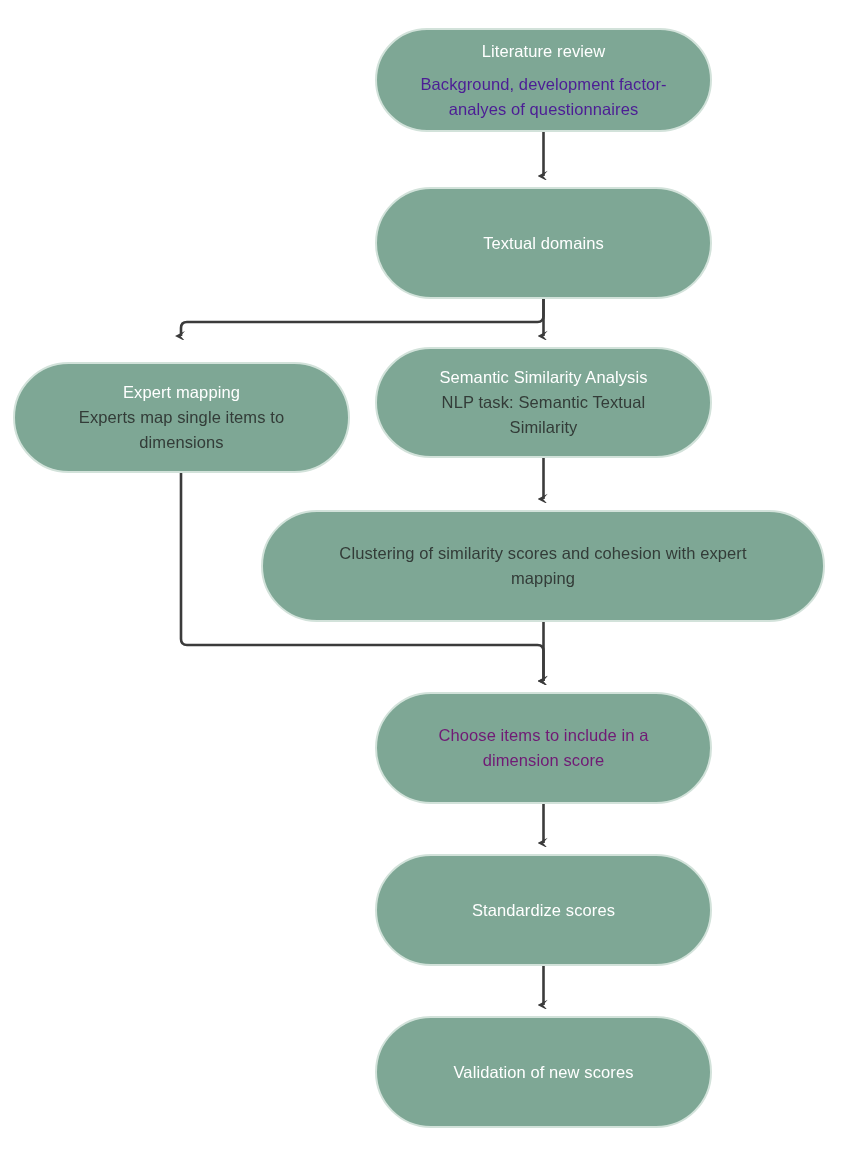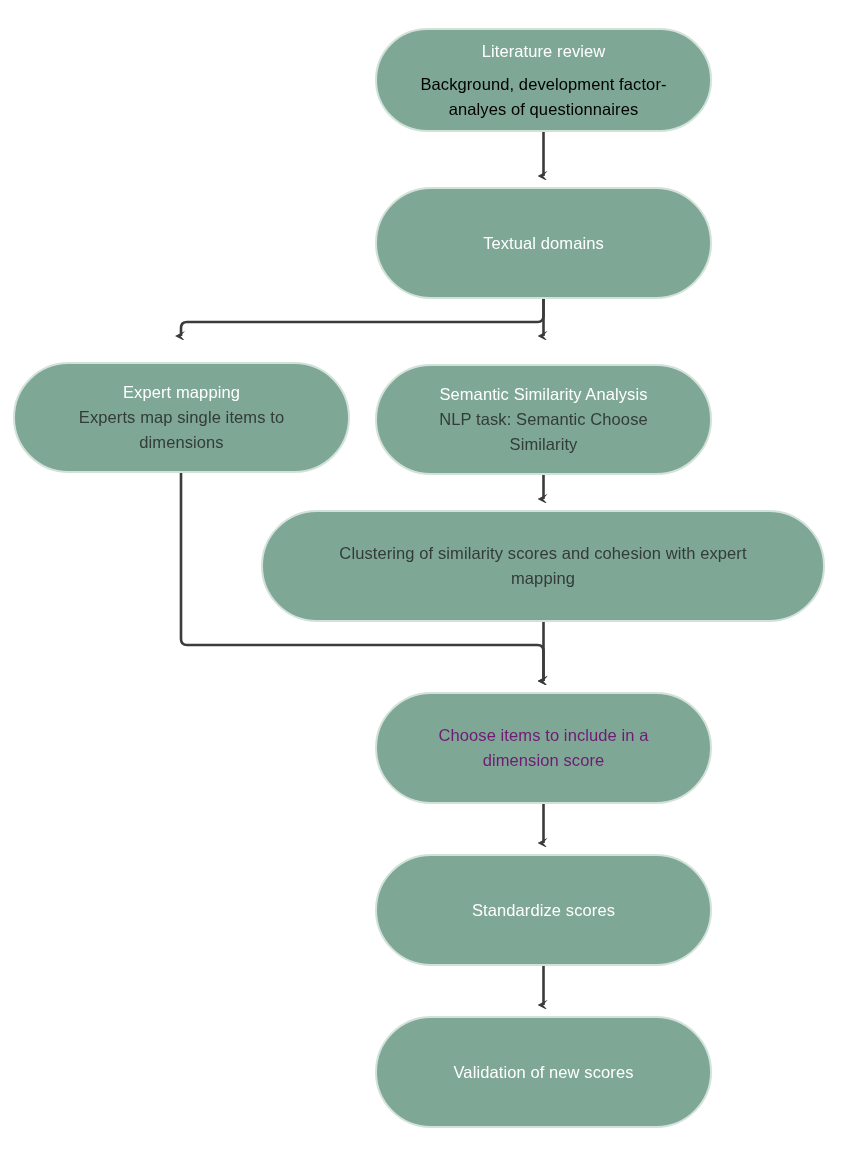--- a/index.html
+++ b/index.html
@@ -84,38 +84,38 @@
       <path d="M 543.5 622 L 543.5 681" marker-end="url(#arrowhead)"></path>
 
       <path d="M 543.5 804 L 543.5 843" marker-end="url(#arrowhead)"></path>
 
       <path d="M 543.5 966 L 543.5 1005" marker-end="url(#arrowhead)"></path>
     </g>
   </svg>
 
   <div class="node" style="left: 375px; top: 28px; width: 337px; height: 104px; background: rgb(126, 167, 149); border-color: rgb(210, 226, 218);">
     <div class="node-title" style="color: rgb(255, 255, 255);">Literature review</div>
-    <div class="node-subtitle" style="color: #000000; margin-top: 8px;">Background, development factor-
+    <div class="node-subtitle" style="color: #4c1d95; margin-top: 8px;">Background, development factor-
 analyes of questionnaires</div>
   </div>
 
   <div class="node" style="left: 375px; top: 187px; width: 337px; height: 112px; background: rgb(126, 167, 149); border-color: rgb(210, 226, 218);">
     <div class="node-title" style="color: rgb(255, 255, 255);">Textual domains</div>
 
   </div>
 
   <div class="node" style="left: 13px; top: 362px; width: 337px; height: 111px; background: rgb(126, 167, 149); border-color: rgb(210, 226, 218);">
     <div class="node-title" style="color: rgb(255, 255, 255);">Expert mapping</div>
     <div class="node-subtitle" style="color: rgb(51, 60, 56);">Experts map single items to
 dimensions</div>
   </div>
 
-  <div class="node" style="left: 375px; top: 364px; width: 337px; height: 111px; background: rgb(126, 167, 149); border-color: rgb(210, 226, 218);">
+  <div class="node" style="left: 375px; top: 347px; width: 337px; height: 111px; background: rgb(126, 167, 149); border-color: rgb(210, 226, 218);">
     <div class="node-title" style="color: rgb(255, 255, 255);">Semantic Similarity Analysis</div>
-    <div class="node-subtitle" style="color: rgb(51, 60, 56);">NLP task: Semantic Choose
+    <div class="node-subtitle" style="color: rgb(51, 60, 56);">NLP task: Semantic Textual
 Similarity</div>
   </div>
 
   <div class="node" style="left: 261px; top: 510px; width: 564px; height: 112px; background: rgb(126, 167, 149); border-color: rgb(210, 226, 218);">
     <div class="node-subtitle" style="color: rgb(51, 60, 56);">Clustering of similarity scores and cohesion with expert
 mapping</div>
   </div>
 
   <div class="node" style="left: 375px; top: 692px; width: 337px; height: 112px; background: rgb(126, 167, 149); border-color: rgb(210, 226, 218);">
     <div class="node-title" style="color: #701a75;">Choose items to include in a

